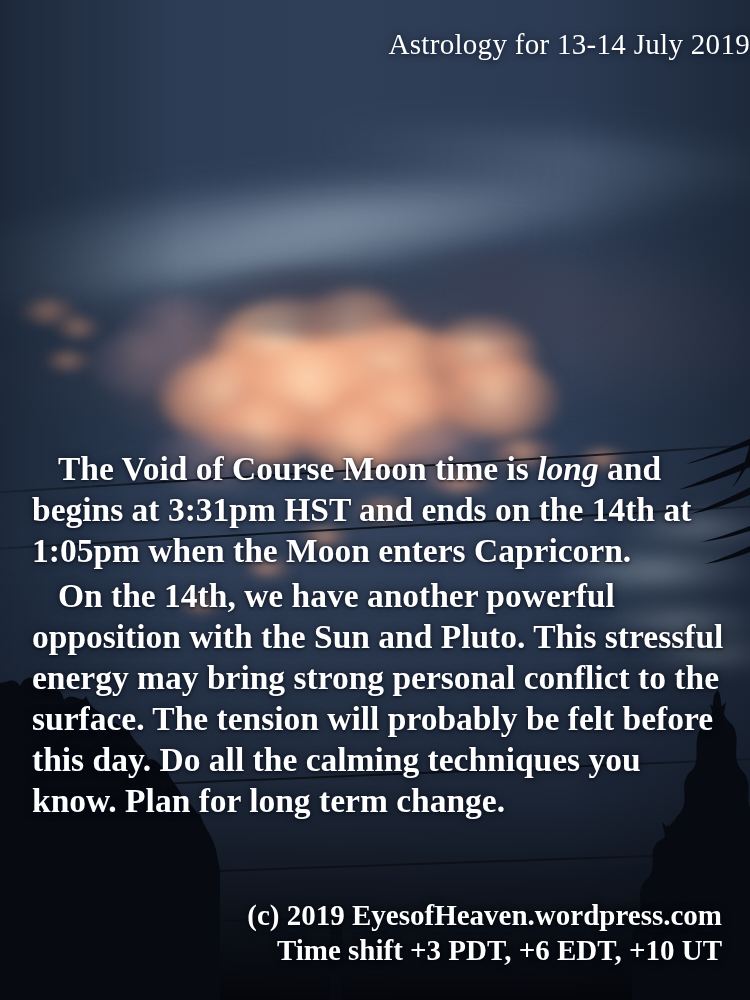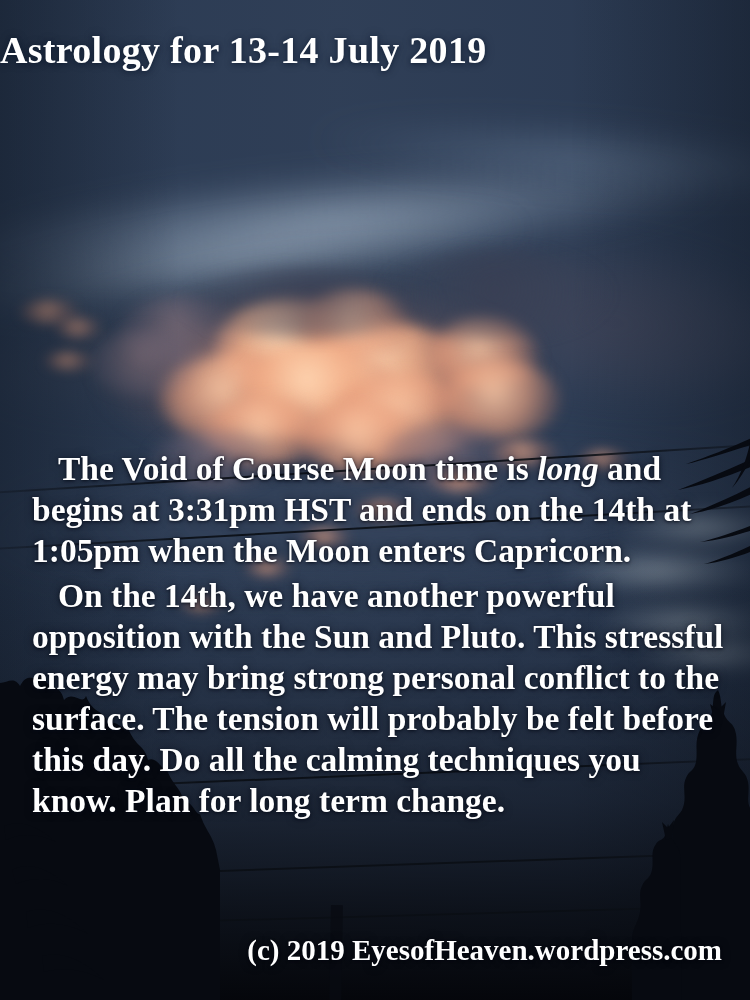--- a/index.html
+++ b/index.html
@@ -200,24 +200,24 @@
   }
 
   
   .silhouette { position: absolute; fill: #070a11; }
 
   
   .title {
     position: absolute;
     top: 28px;
     left: 0; right: 0;
-    text-align: left;
+    text-align: right;
     color: #ffffff;
-    font-size: 38px;
-    font-weight: bold;
+    font-size: 29px;
+    font-weight: normal;
     letter-spacing: 0.3px;
     text-shadow: 0 1px 4px rgba(10,20,40,0.55), 0 0 10px rgba(10,20,40,0.35);
     white-space: nowrap;
   }
 
   .body-block {
     position: absolute;
     top: 444px;
     left: 28px;
     width: 700px;
@@ -364,15 +364,16 @@
     </p>
 
     <p class="para">
       <span class="indent"></span><span>On the 14th, we have another powerful opposition with the Sun and Pluto. This stressful energy may bring strong personal conflict to the surface. The tension will probably be felt before this day. Do all the calming techniques you know. Plan for long term change.</span>
     </p>
 
   </div>
 
   <div class="footer">
     <span class="footer-line">(c) 2019 EyesofHeaven.wordpress.com</span>
+    <span class="footer-line">Time shift +3 PDT, +6 EDT, +10 UT</span>
   </div>
 
 </div>
 
 </body></html>

